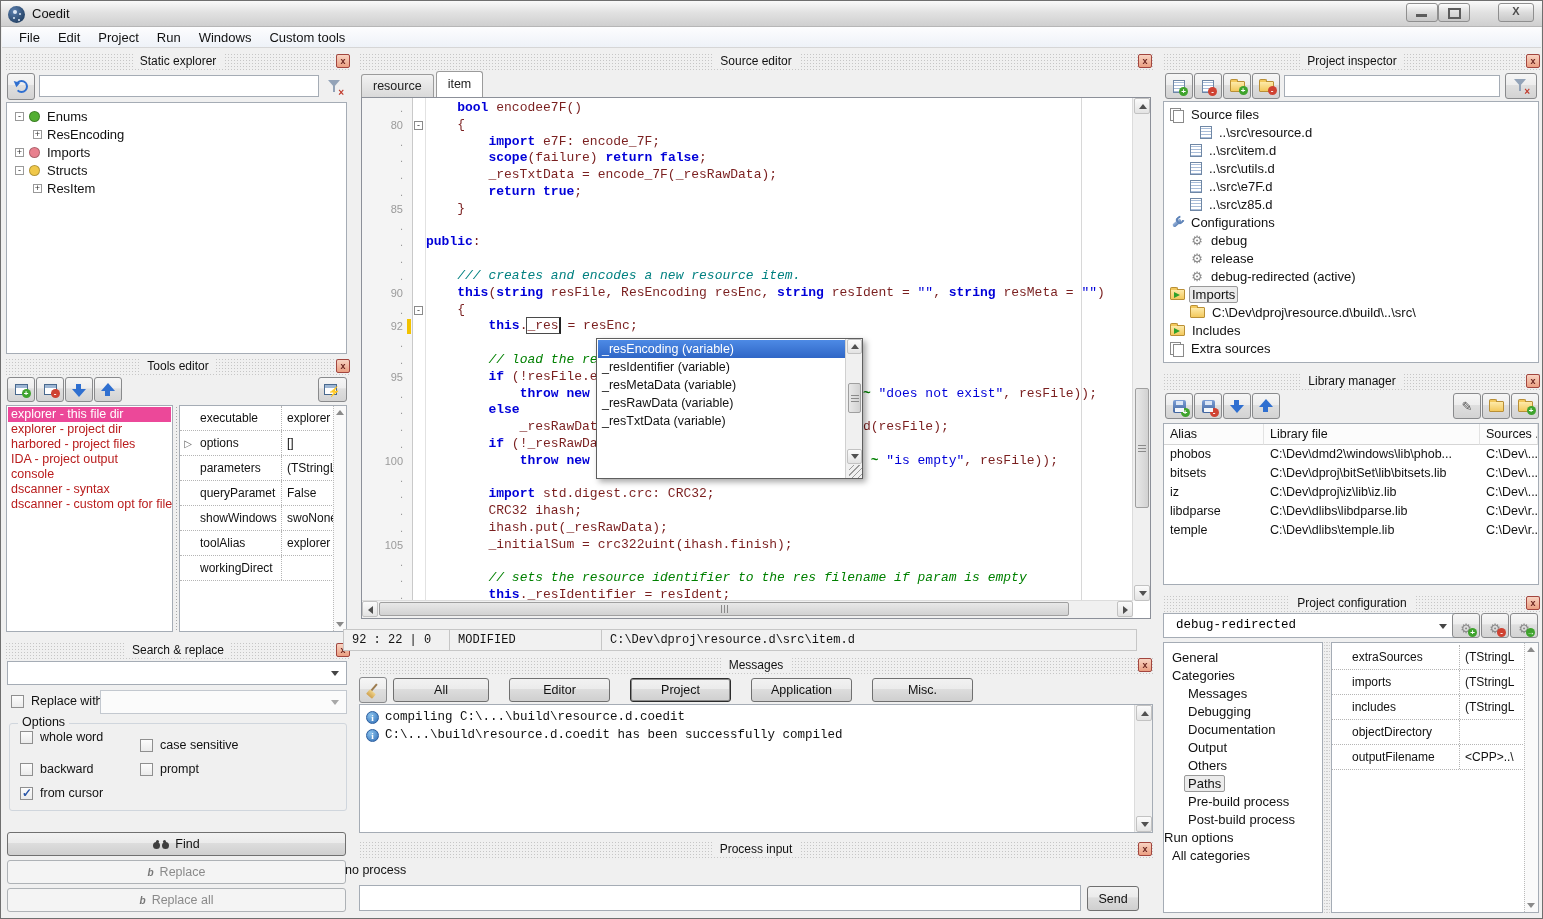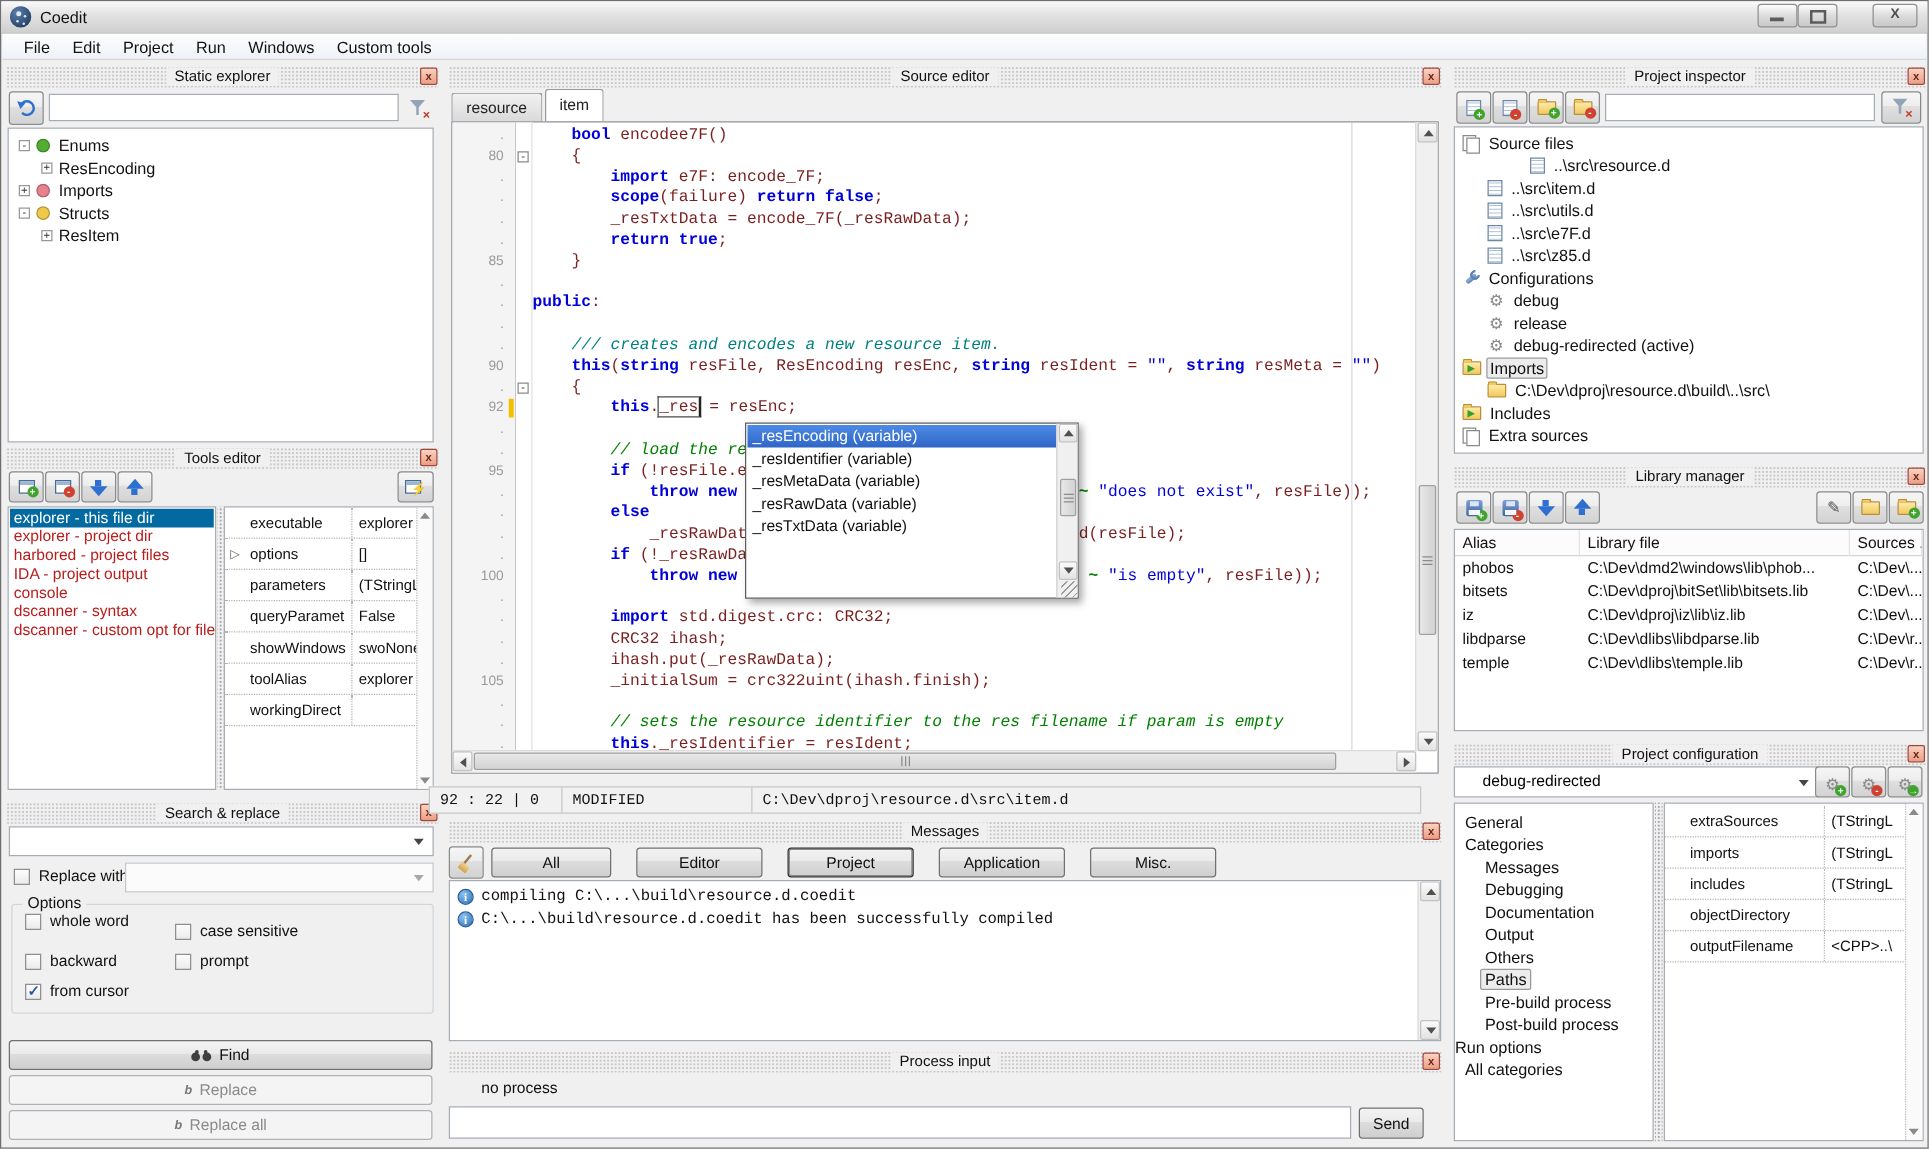--- a/index.html
+++ b/index.html
@@ -24,21 +24,21 @@
   .tinput{position:absolute;border:1px solid #a5acb5;background:#fff;font-family:"Liberation Sans",sans-serif;font-size:12.5px;padding:2px 4px;box-sizing:border-box;}
   .combo-arrow{position:absolute;right:7px;top:50%;margin-top:-2px;width:0;height:0;border-left:4px solid transparent;border-right:4px solid transparent;border-top:5px solid #454545;}
   .btn7{position:absolute;border:1px solid #707070;border-radius:3px;background:linear-gradient(#f2f2f2,#ebebeb 45%,#dddddd 46%,#cfcfcf);font-size:12.5px;color:#111;display:flex;align-items:center;justify-content:center;gap:6px;box-sizing:border-box;}
   .btn7.disabled{border-color:#aeb2b6;color:#8a8a8a;background:#f4f4f4;}
   .btn7.pressed{border:1px solid #2c2c2c;box-shadow:inset 0 0 0 1px #8a8a8a;}
   
   .trow{height:18px;display:flex;align-items:center;font-size:13px;white-space:nowrap;color:#111;}
   .expander{width:9px;height:9px;box-sizing:border-box;border:1px solid #999;background:#fff;font-size:9px;line-height:7px;text-align:center;margin-right:5px;flex:none;color:#333;}
   .dot{width:9px;height:9px;border-radius:50%;margin-right:7px;flex:none;border:1px solid rgba(0,0,0,.25);}
   .li{height:15px;line-height:15px;font-size:12.5px;padding:0 3px;white-space:nowrap;color:#b91c1c;}
-  .li.sel{background:#0369a1;color:#fff;}
+  .li.sel{background:#ec4899;color:#fff;}
   .trow .sel-box{border:1px solid #9a9a9a;background:#ececec;border-radius:2px;padding:0 2px;margin-left:-3px;}
   
   .pgrow{display:flex;align-items:center;height:25px;border-bottom:1px dotted #b5b5b5;font-size:12px;color:#111;box-sizing:border-box;}
   .pg-arr{width:16px;flex:none;text-align:center;color:#666;font-size:10px;}
   .pg-name{width:86px;flex:none;border-right:1px dotted #b5b5b5;padding-left:4px;box-sizing:border-box;overflow:hidden;white-space:nowrap;height:100%;display:flex;align-items:center;}
   .pg-val{flex:1;padding-left:5px;overflow:hidden;white-space:nowrap;height:100%;display:flex;align-items:center;}
   .slimscroll{position:absolute;right:0;top:0;bottom:0;width:12px;border-left:1px dotted #bbb;background:#fafafa;}
   .tri-up{width:0;height:0;border-left:4px solid transparent;border-right:4px solid transparent;border-bottom:5px solid #8a8a8a;position:absolute;left:2px;top:4px;}
   .tri-dn{width:0;height:0;border-left:4px solid transparent;border-right:4px solid transparent;border-top:5px solid #8a8a8a;position:absolute;left:2px;bottom:4px;}
   
@@ -532,21 +532,21 @@
       <div class="sb-btn" style="bottom:0;right:0;">
           <span class="arrD"></span>
         </div>
     </div>
   </div>
 
   <div class="phead" style="left:358px;top:840px;width:794px;">
     <span class="lbl">Process input</span>
     <span class="pclose">x</span>
   </div>
-  <div style="position:absolute;left:384px;top:862px;font-size:12.5px;color:#111;">no process</div>
+  <div style="position:absolute;left:344px;top:862px;font-size:12.5px;color:#111;">no process</div>
   <input class="tinput" style="left: 358px; top: 884px; width: 722px; height: 26px;" value="">
   <div class="btn7" style="left:1086px;top:885px;width:52px;height:25px;">
       <span>Send</span>
     </div>
 
   <div class="phead" style="left:1162px;top:52px;width:378px;">
     <span class="lbl">Project inspector</span>
     <span class="pclose">x</span>
   </div>
   <div class="toolbtn" style="left:1164px;top:72px;width:28px;height:26px;">
@@ -573,21 +573,21 @@
   <div class="toolbtn" style="left:1504px;top:72px;width:32px;height:26px;">
       <span class="ic ic-funnel">
         <span class="stem"></span>
       </span>
     </div>
   <div class="white-box" style="left:1162px;top:100px;width:376px;height:262px;padding-top:3px;" id="pi-tree">
       <div class="trow" style="padding-left: 6px;">
         <span class="ic ic-papers" style="margin-right: 7px;"></span>
         <span>Source files</span>
       </div>
-      <div class="trow" style="padding-left: 36px; margin-left: 24px;">
+      <div class="trow" style="padding-left: 36px;">
         <span class="ic ic-doc" style="margin-right: 7px;"></span>
         <span>..\src\resource.d</span>
       </div>
       <div class="trow" style="padding-left: 26px;">
         <span class="ic ic-doc" style="margin-right: 7px;"></span>
         <span>..\src\item.d</span>
       </div>
       <div class="trow" style="padding-left: 26px;">
         <span class="ic ic-doc" style="margin-right: 7px;"></span>
         <span>..\src\utils.d</span>
@@ -697,21 +697,21 @@
           <span class="lm-cell lm-c1">C:\Dev\dlibs\temple.lib</span>
           <span class="lm-cell lm-c2">C:\Dev\r...</span>
         </div>
       </div>
   </div>
 
   <div class="phead" style="left:1162px;top:594px;width:378px;">
     <span class="lbl">Project configuration</span>
     <span class="pclose">x</span>
   </div>
-  <div class="white-box" style="left:1162px;top:612px;width:292px;height:25px;font-size:12.5px;padding:4px 22px;">
+  <div class="white-box" style="left:1162px;top:612px;width:292px;height:25px;font-size:12.5px;padding:4px 12px;font-family:Liberation Mono, monospace;">
     <span>debug-redirected</span>
     <span class="combo-arrow"></span>
   </div>
   <div class="toolbtn" style="left:1451px;top:612px;width:28px;height:25px;">
       <span class="ic ic-gear">
         <span class="badge g">+</span>
       </span>
     </div>
   <div class="toolbtn" style="left:1480px;top:612px;width:28px;height:25px;">
       <span class="ic ic-gear">

